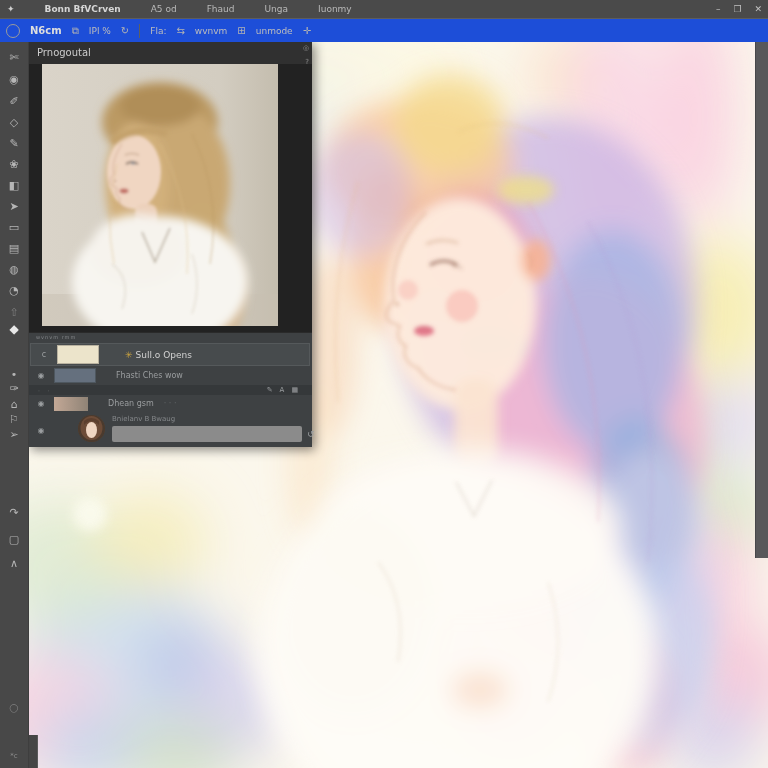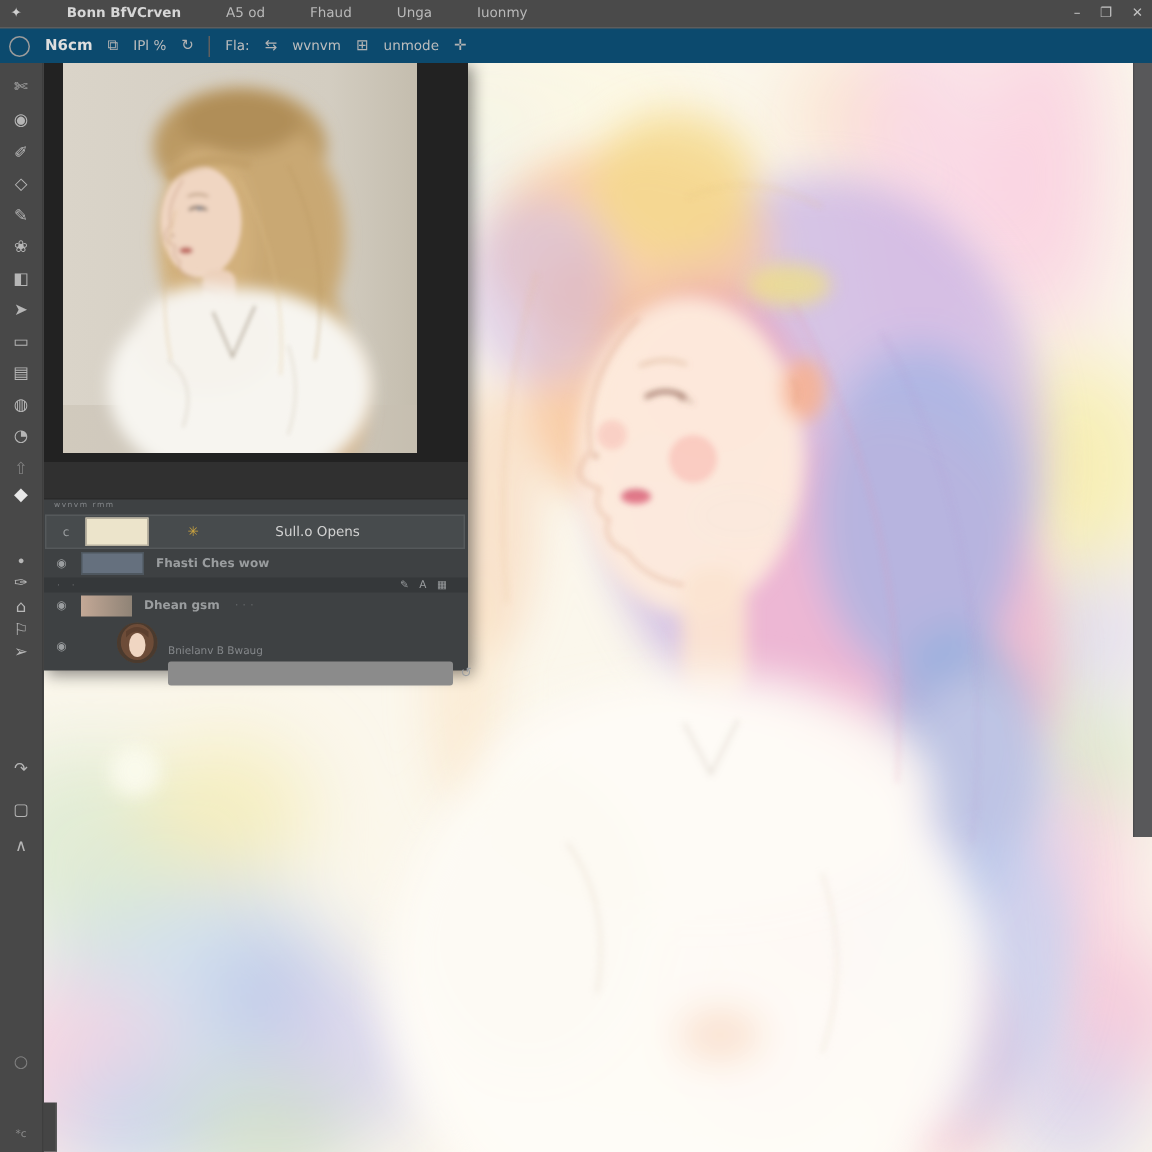--- a/index.html
+++ b/index.html
@@ -7,21 +7,21 @@
   
   #menubar{position:absolute;left:0;top:0;width:768px;height:18px;background:#4a4a4a;
     display:flex;align-items:center;gap:14px;padding-left:7px;box-sizing:border-box;
     font-size:9px;color:#b9b9b9;z-index:60;}
   #menubar .appicon{color:#cfcfcf;font-size:9px;}
   #menubar .mi{cursor:default;white-space:nowrap;margin-left:16px;}
   #menubar .mi.first{color:#d6d6d6;font-weight:bold;}
   #wincontrols{position:absolute;right:6px;top:0;height:18px;display:flex;gap:13px;
     align-items:center;font-size:9px;color:#c2c2c2;}
   
-  #optionsbar{position:absolute;left:0;top:18px;width:768px;height:24px;background:#0c4a6e;
+  #optionsbar{position:absolute;left:0;top:18px;width:768px;height:24px;background:#1d4ed8;
     border-top:1px solid #5d5d5d;display:flex;align-items:center;gap:10px;
     padding-left:6px;box-sizing:border-box;font-size:9px;color:#bdbdbd;z-index:60;}
   #optionsbar .circ{width:12px;height:12px;border:1px solid #9b9b9b;border-radius:50%;}
   #optionsbar .olabel{white-space:nowrap;}
   #optionsbar .obold{font-weight:bold;color:#dedede;font-size:10px;}
   #optionsbar .oicon{font-size:10px;color:#b3b3b3;}
   #optionsbar .osep{width:1px;height:14px;background:#5f5f5f;}
   
   #toolbar{position:absolute;left:0;top:42px;width:28px;height:726px;background:#484848;
     border-right:1px solid #3e3e3e;z-index:55;}
@@ -54,28 +54,28 @@
   #row1{height:23px;background:#474b4d;border:1px solid #55595b;margin:0 2px;}
   #row2{height:19px;}
   #row3{height:10px;background:#35383a;}
   #row4{height:17px;}
   #row5{height:36px;align-items:flex-start;}
   .eyec{width:26px;text-align:center;font-size:8px;color:#9b9ea0;flex:0 0 26px;}
   .swatch1{width:40px;height:17px;background:#ece4cb;border:1px solid #b9b2a0;flex:0 0 40px;}
   .swatch2{width:40px;height:13px;background:#65707e;border:1px solid #4e575f;flex:0 0 40px;}
   .thumb4{width:34px;height:14px;background:linear-gradient(90deg,#c3a896,#8f8376);flex:0 0 34px;}
   .sparkle{color:#c9a23f;font-size:9px;margin:0 3px 0 26px;}
-  .rtext1{color:#d2d2d2;font-size:9px;margin-left:48px;}
-  .rtext{margin-left:8px;font-weight:bold;}
+  .rtext1{color:#d2d2d2;font-size:9px;}
+  .rtext{margin-left:20px;}
   .fainttext{margin-left:10px;color:#5f6264;}
   .r3icons{position:absolute;right:14px;top:1px;display:flex;gap:7px;font-size:7px;color:#9b9ea0;}
   .r3dots{margin-left:10px;color:#6a6d6f;font-size:6px;letter-spacing:3px;}
   #avatar{width:27px;height:27px;border-radius:50%;overflow:hidden;flex:0 0 27px;
     margin:3px 0 0 24px;background:#5a4636;}
-  #r5col{flex:1;margin-left:7px;margin-top:18px;}
+  #r5col{flex:1;margin-left:7px;margin-top:3px;}
   #r5title{font-size:7px;color:#84878a;margin-bottom:3px;}
   #r5inputwrap{display:flex;align-items:center;gap:5px;}
   #r5input{width:186px;height:14px;background:#8b8b8b;border:none;border-radius:2px;}
   .refresh{font-size:9px;color:#9b9ea0;}
 </style>
 </head>
 <body>
 
 <div id="canvas">
   <svg viewBox="0 0 740 726" preserveAspectRatio="none">
@@ -236,20 +236,25 @@
   <div class="tool" style="top:368px">⚐</div>
   <div class="tool" style="top:383px">➢</div>
   <div class="tool" style="top:461px">↷</div>
   <div class="tool" style="top:488px">▢</div>
   <div class="tool" style="top:512px">∧</div>
   <div class="tool dim" style="top:656px">○</div>
   <div class="botlabel">*c</div>
 </div>
 
 <div id="panel">
+  <div id="panel-title">
+    <span>Prnogoutal</span>
+    <span class="corner-ic" style="top:4px">◎</span>
+    <span class="corner-ic" style="top:18px">?</span>
+  </div>
   <div id="photo-area">
     <div id="photo-frame">
       <svg viewBox="0 0 236 262" preserveAspectRatio="none">
         <defs>
           <linearGradient id="pbg" x1="0" y1="0" x2="1" y2="0">
             <stop offset="0" stop-color="#dad4c9"></stop>
               <stop offset=".75" stop-color="#d3cdc1"></stop>
             <stop offset="1" stop-color="#c4bdae"></stop>
           </linearGradient>
           <filter id="pb6" x="-40%" y="-40%" width="180%" height="180%">

